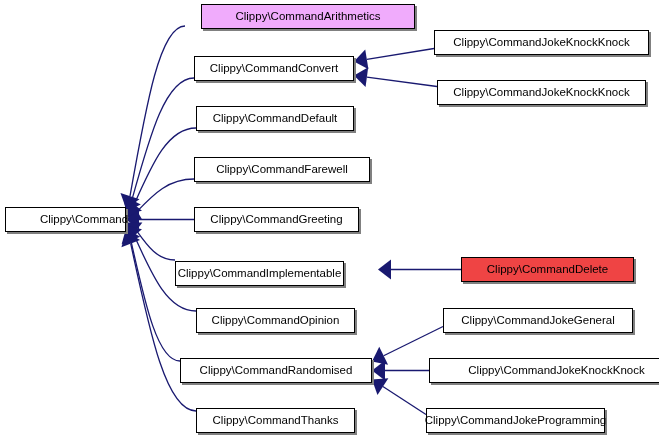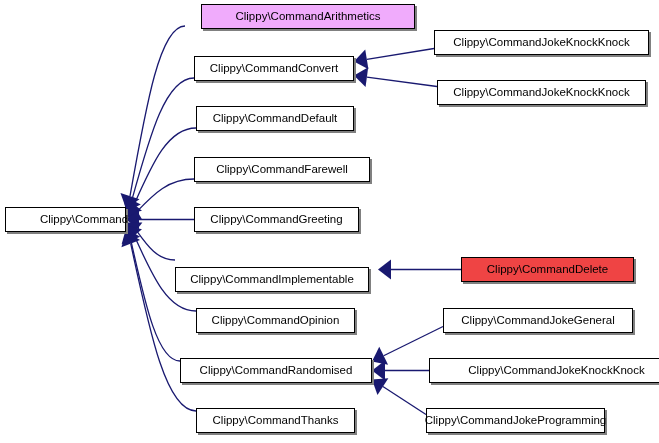--- a/index.html
+++ b/index.html
@@ -96,21 +96,21 @@
       </div>
       <div class="node-box" style="left: 196px; top: 106px; width: 158px; border-color: rgb(0, 0, 0); background: rgb(255, 255, 255); box-shadow: rgb(128, 128, 128) 2px 2px 0px 0px; text-align: right;">
         <span class="node-label" style="color: rgb(0, 0, 0);">Clippy\CommandDefault</span>
       </div>
       <div class="node-box" style="left: 194px; top: 157px; width: 176px; border-color: rgb(0, 0, 0); background: rgb(255, 255, 255); box-shadow: rgb(128, 128, 128) 2px 2px 0px 0px;">
         <span class="node-label" style="color: rgb(0, 0, 0);">Clippy\CommandFarewell</span>
       </div>
       <div class="node-box" style="left: 194px; top: 207px; width: 165px; border-color: rgb(0, 0, 0); background: rgb(255, 255, 255); box-shadow: rgb(128, 128, 128) 2px 2px 0px 0px;">
         <span class="node-label" style="color: rgb(0, 0, 0);">Clippy\CommandGreeting</span>
       </div>
-      <div class="node-box" style="left: 175px; top: 267px; width: 194px; border-color: rgb(0, 0, 0); background: rgb(255, 255, 255); box-shadow: rgb(128, 128, 128) 2px 2px 0px 0px;">
+      <div class="node-box" style="left: 175px; top: 261px; width: 169px; border-color: rgb(0, 0, 0); background: rgb(255, 255, 255); box-shadow: rgb(128, 128, 128) 2px 2px 0px 0px;">
         <span class="node-label" style="color: rgb(0, 0, 0);">Clippy\CommandImplementable</span>
       </div>
       <div class="node-box" style="left: 196px; top: 308px; width: 159px; border-color: rgb(0, 0, 0); background: rgb(255, 255, 255); box-shadow: rgb(128, 128, 128) 2px 2px 0px 0px;">
         <span class="node-label" style="color: rgb(0, 0, 0);">Clippy\CommandOpinion</span>
       </div>
       <div class="node-box" style="left: 180px; top: 358px; width: 192px; border-color: rgb(0, 0, 0); background: rgb(255, 255, 255); box-shadow: rgb(128, 128, 128) 2px 2px 0px 0px;">
         <span class="node-label" style="color: rgb(0, 0, 0);">Clippy\CommandRandomised</span>
       </div>
       <div class="node-box" style="left: 196px; top: 408px; width: 159px; border-color: rgb(0, 0, 0); background: rgb(255, 255, 255); box-shadow: rgb(128, 128, 128) 2px 2px 0px 0px;">
         <span class="node-label" style="color: rgb(0, 0, 0);">Clippy\CommandThanks</span>

